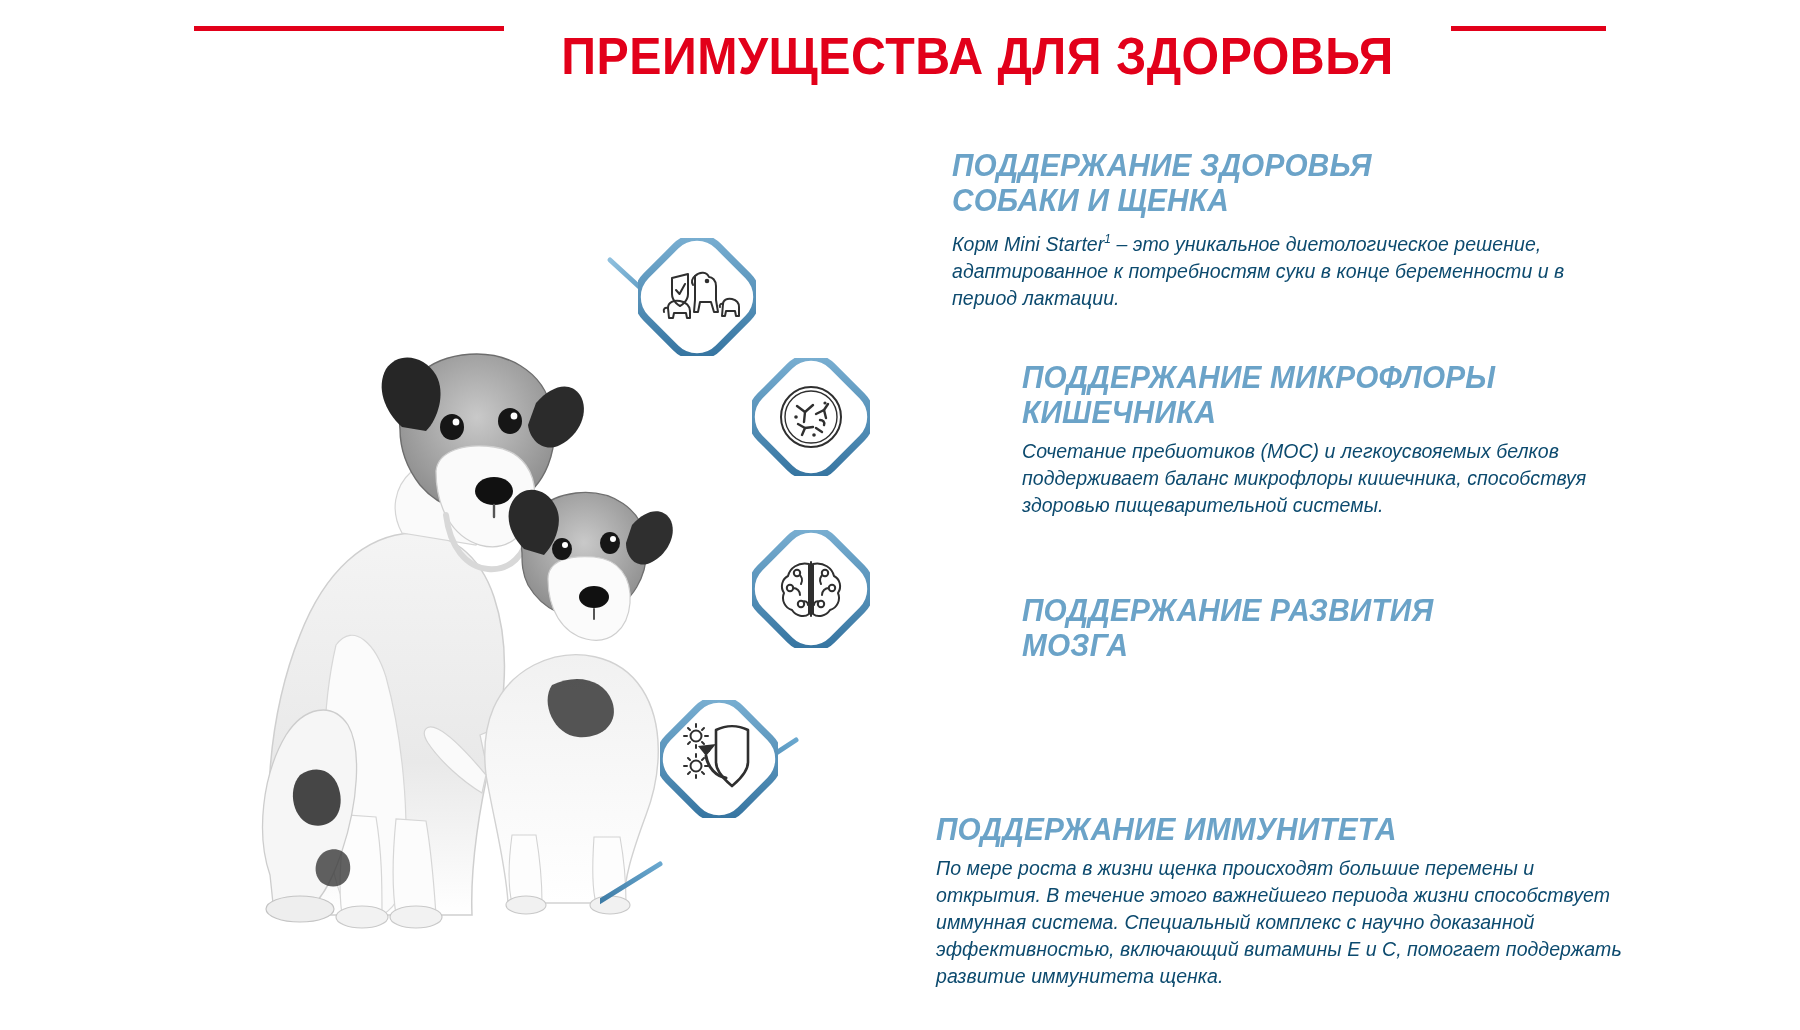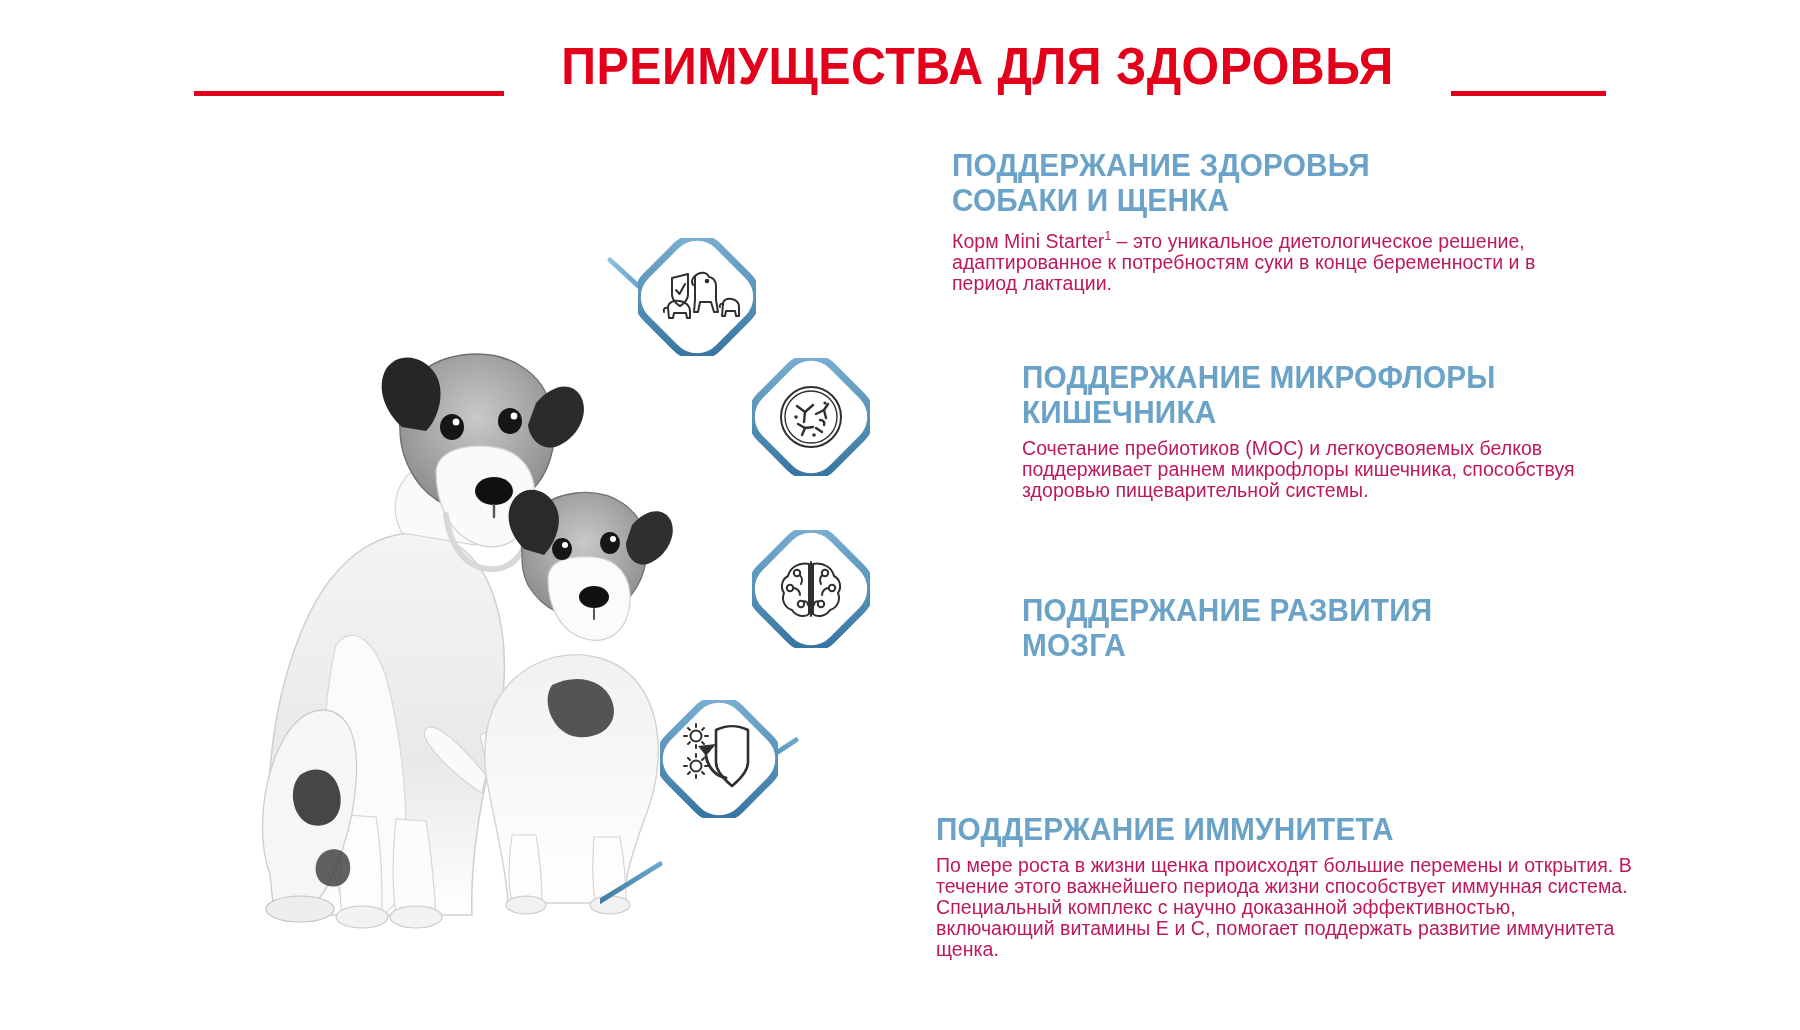--- a/index.html
+++ b/index.html
@@ -19,21 +19,21 @@
   }
 
   
   .title-row {
     position: absolute;
     top: 26px;
     left: 0;
     width: 1800px;
     height: 70px;
     display: flex;
-    align-items: flex-end;
+    align-items: flex-start;
     justify-content: center;
     gap: 26px;
   }
   .title-rule {
     height: 5px;
     background: #e2001a;
   }
   .title-rule.left  { width: 310px; }
   .title-rule.right { width: 155px; }
   .title-text {
@@ -73,36 +73,36 @@
     height: 118px;
   }
   .icon-badge svg { display: block; width: 118px; height: 118px; }
 
   .badge-1 { left: 638px; top: 238px; }
   .badge-2 { left: 752px; top: 358px; }
   .badge-3 { left: 752px; top: 530px; }
   .badge-4 { left: 660px; top: 700px; }
 
   
-  .block { position: absolute; }
+  .block { position: absolute; font-style: italic; }
   .block h2 {
     font-family: "Liberation Sans Narrow", "Liberation Sans", sans-serif;
     font-size: 31px;
     line-height: 35px;
     font-weight: bold;
     color: #6ba3c8;
     letter-spacing: 0.2px;
     margin-bottom: 8px;
     transform: scaleX(0.96);
     transform-origin: left center;
   }
   .block p {
     font-size: 19.5px;
-    line-height: 21px;
-    color: #be185d;
+    line-height: 27px;
+    color: #0c4a6e;
     letter-spacing: 0.05px;
   }
   .block p sup { font-size: 12px; vertical-align: super; }
 
   .block-1 { left: 952px; top: 148px; width: 620px; }
   .block-2 { left: 1022px; top: 360px; width: 640px; }
   .block-3 { left: 1022px; top: 586px; width: 640px; margin-top: 7px; }
   .block-4 { left: 936px; top: 812px; width: 700px; }
 </style>
 </head>
@@ -357,21 +357,21 @@
       <span>СОБАКИ И ЩЕНКА</span>
     </h2>
     <p><span>Корм Mini Starter</span><sup>1</sup><span> – это уникальное диетологическое решение, адаптированное к потребностям суки в конце беременности и в период лактации.</span></p>
   </div>
 
   <div class="block block-2">
     <h2>
       <span>ПОДДЕРЖАНИЕ МИКРОФЛОРЫ</span><br>
       <span>КИШЕЧНИКА</span>
     </h2>
-    <p>Сочетание пребиотиков (МОС) и легкоусвояемых белков поддерживает раннем микрофлоры кишечника, способствуя здоровью пищеварительной системы.</p>
+    <p>Сочетание пребиотиков (МОС) и легкоусвояемых белков поддерживает баланс микрофлоры кишечника, способствуя здоровью пищеварительной системы.</p>
   </div>
 
   <div class="block block-3">
     <h2>
       <span>ПОДДЕРЖАНИЕ РАЗВИТИЯ</span><br>
       <span>МОЗГА</span>
     </h2>
   </div>
 
   <div class="block block-4">

